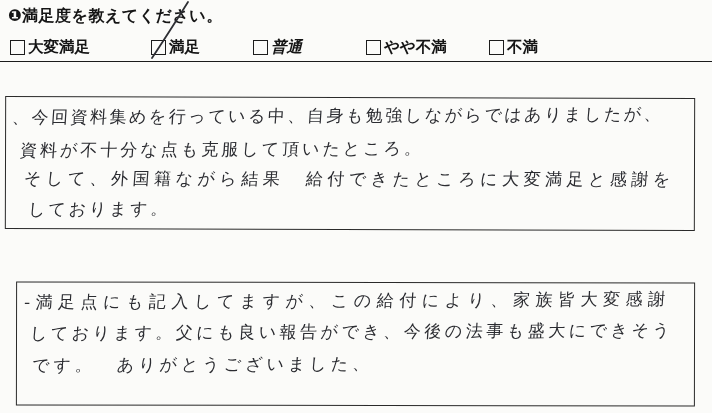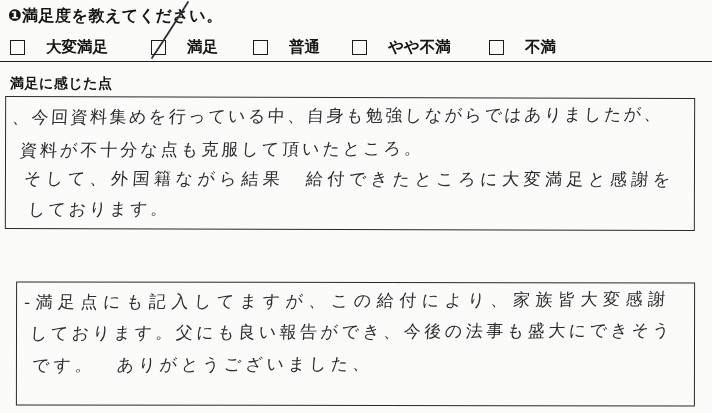--- a/index.html
+++ b/index.html
@@ -30,21 +30,21 @@
     color:#151515;
     white-space:nowrap;
   }
 
   
   .option{
     position:absolute;
     top:37px;
     display:flex;
     align-items:center;
-    gap:21px;
+    gap:3px;
     font-size:15.5px;
     font-weight:700;
     color:#151515;
     white-space:nowrap;
   }
   .cbox{
     width:13px;height:13px;
     border:1.6px solid #1c1c1c;
     display:inline-block;
     background:transparent;
@@ -94,40 +94,39 @@
   <div class="q-title" style="left:8px;top:6px;">❶満足度を教えてください。</div>
 
   <div class="option" style="left:10px;">
     <span class="cbox"></span>
     <span>大変満足</span>
   </div>
   <div class="option" style="left:151px;justify-content:center;">
     <span class="cbox"></span>
     <span>満足</span>
   </div>
-  <div class="option" style="left:253px;">
+  <div class="option" style="left:253px;font-style:italic;">
     <span class="cbox"></span>
     <span>普通</span>
   </div>
-  <div class="option" style="left:352px;">
+  <div class="option" style="left:366px;">
     <span class="cbox"></span>
     <span>やや不満</span>
   </div>
   <div class="option" style="left:489px;text-align:center;">
     <span class="cbox"></span>
     <span>不満</span>
   </div>
 
   <svg class="slash-svg" viewBox="0 0 56 62">
     <path d="M10,58 Q24,37 46,2" fill="none" stroke="#2e2f34" stroke-width="1.8" stroke-linecap="round"></path>
   </svg>
 
   <div class="divider"></div>
 
-  <div class="box-label" style="left:10px;top:75px;">満足に感じた点</div>
 
   <div class="answer-box" id="box1"></div>
   <div class="hw" id="b1l1">、今回資料集めを行っている中、自身も勉強しながらではありましたが、</div>
   <div class="hw" id="b1l2">資料が不十分な点も克服して頂いたところ。</div>
   <div class="hw" id="b1l3">そして、外国籍ながら結果　給付できたところに大変満足と感謝を</div>
   <div class="hw" id="b1l4">しております。</div>
 
 
   <div class="answer-box" id="box2"></div>
   <div class="hw" id="b2l1">-満足点にも記入してますが、この給付により、家族皆大変感謝</div>

